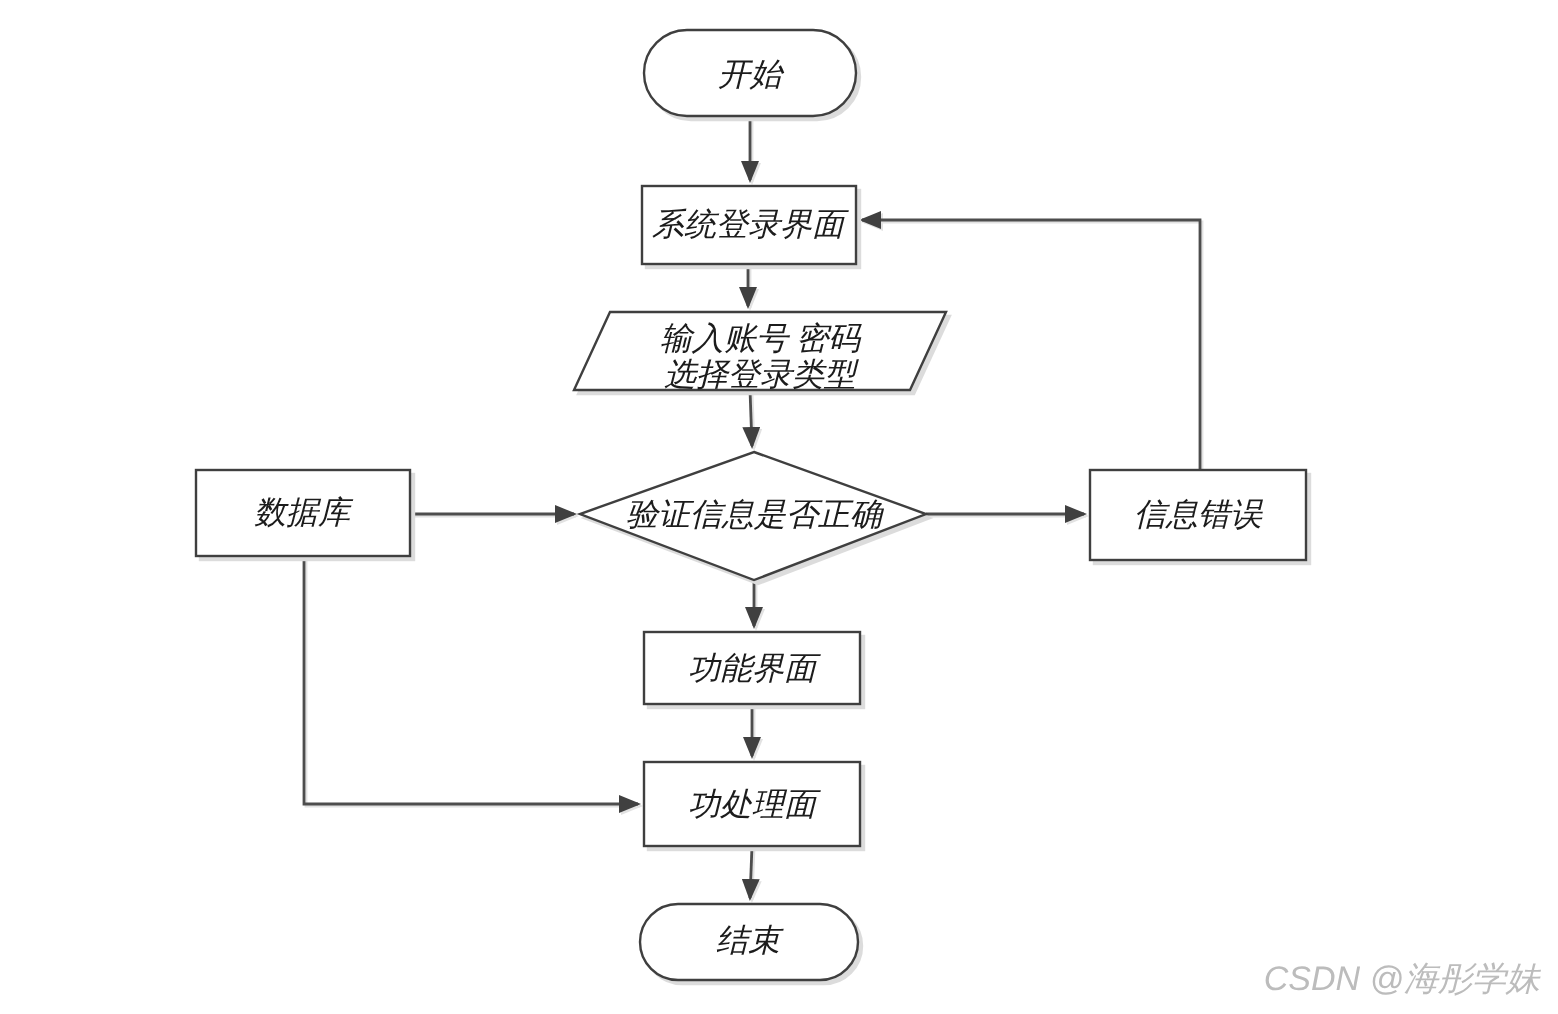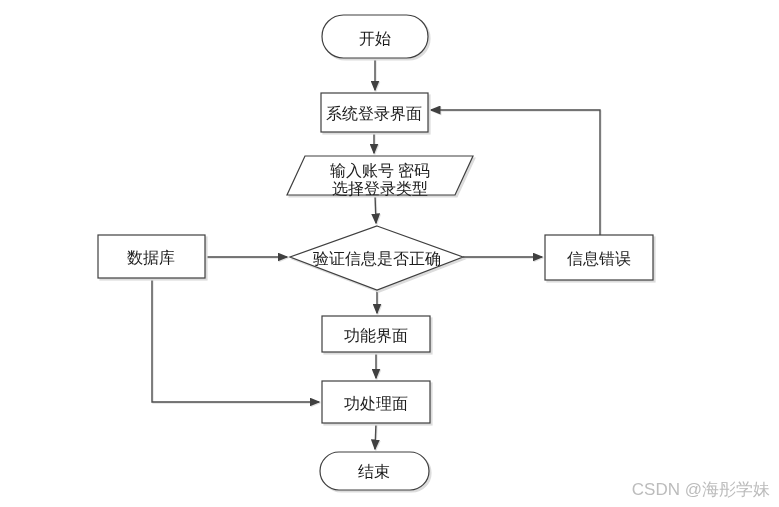--- a/index.html
+++ b/index.html
@@ -2,20 +2,21 @@
 <html><head>
 <meta charset="utf-8">
 <style>
   html,body{margin:0;padding:0;background:#ffffff;}
   .canvas{
     position:relative;
     width:779px;height:507px;
     background:#ffffff;
     font-family:"Liberation Serif","DejaVu Serif",serif;
     overflow:hidden;
+    font-style:italic;
   }
   svg{display:block;}
   .shape{
     fill:#ffffff;
     stroke:#3f3f3f;
     stroke-width:1.2;
   }
   .shapes-layer{filter:drop-shadow(2px 2px 0px #dcdcdc);}
   .lines-layer{filter:drop-shadow(1.5px 1.5px 0px #e2e2e2);}
   .conn{

